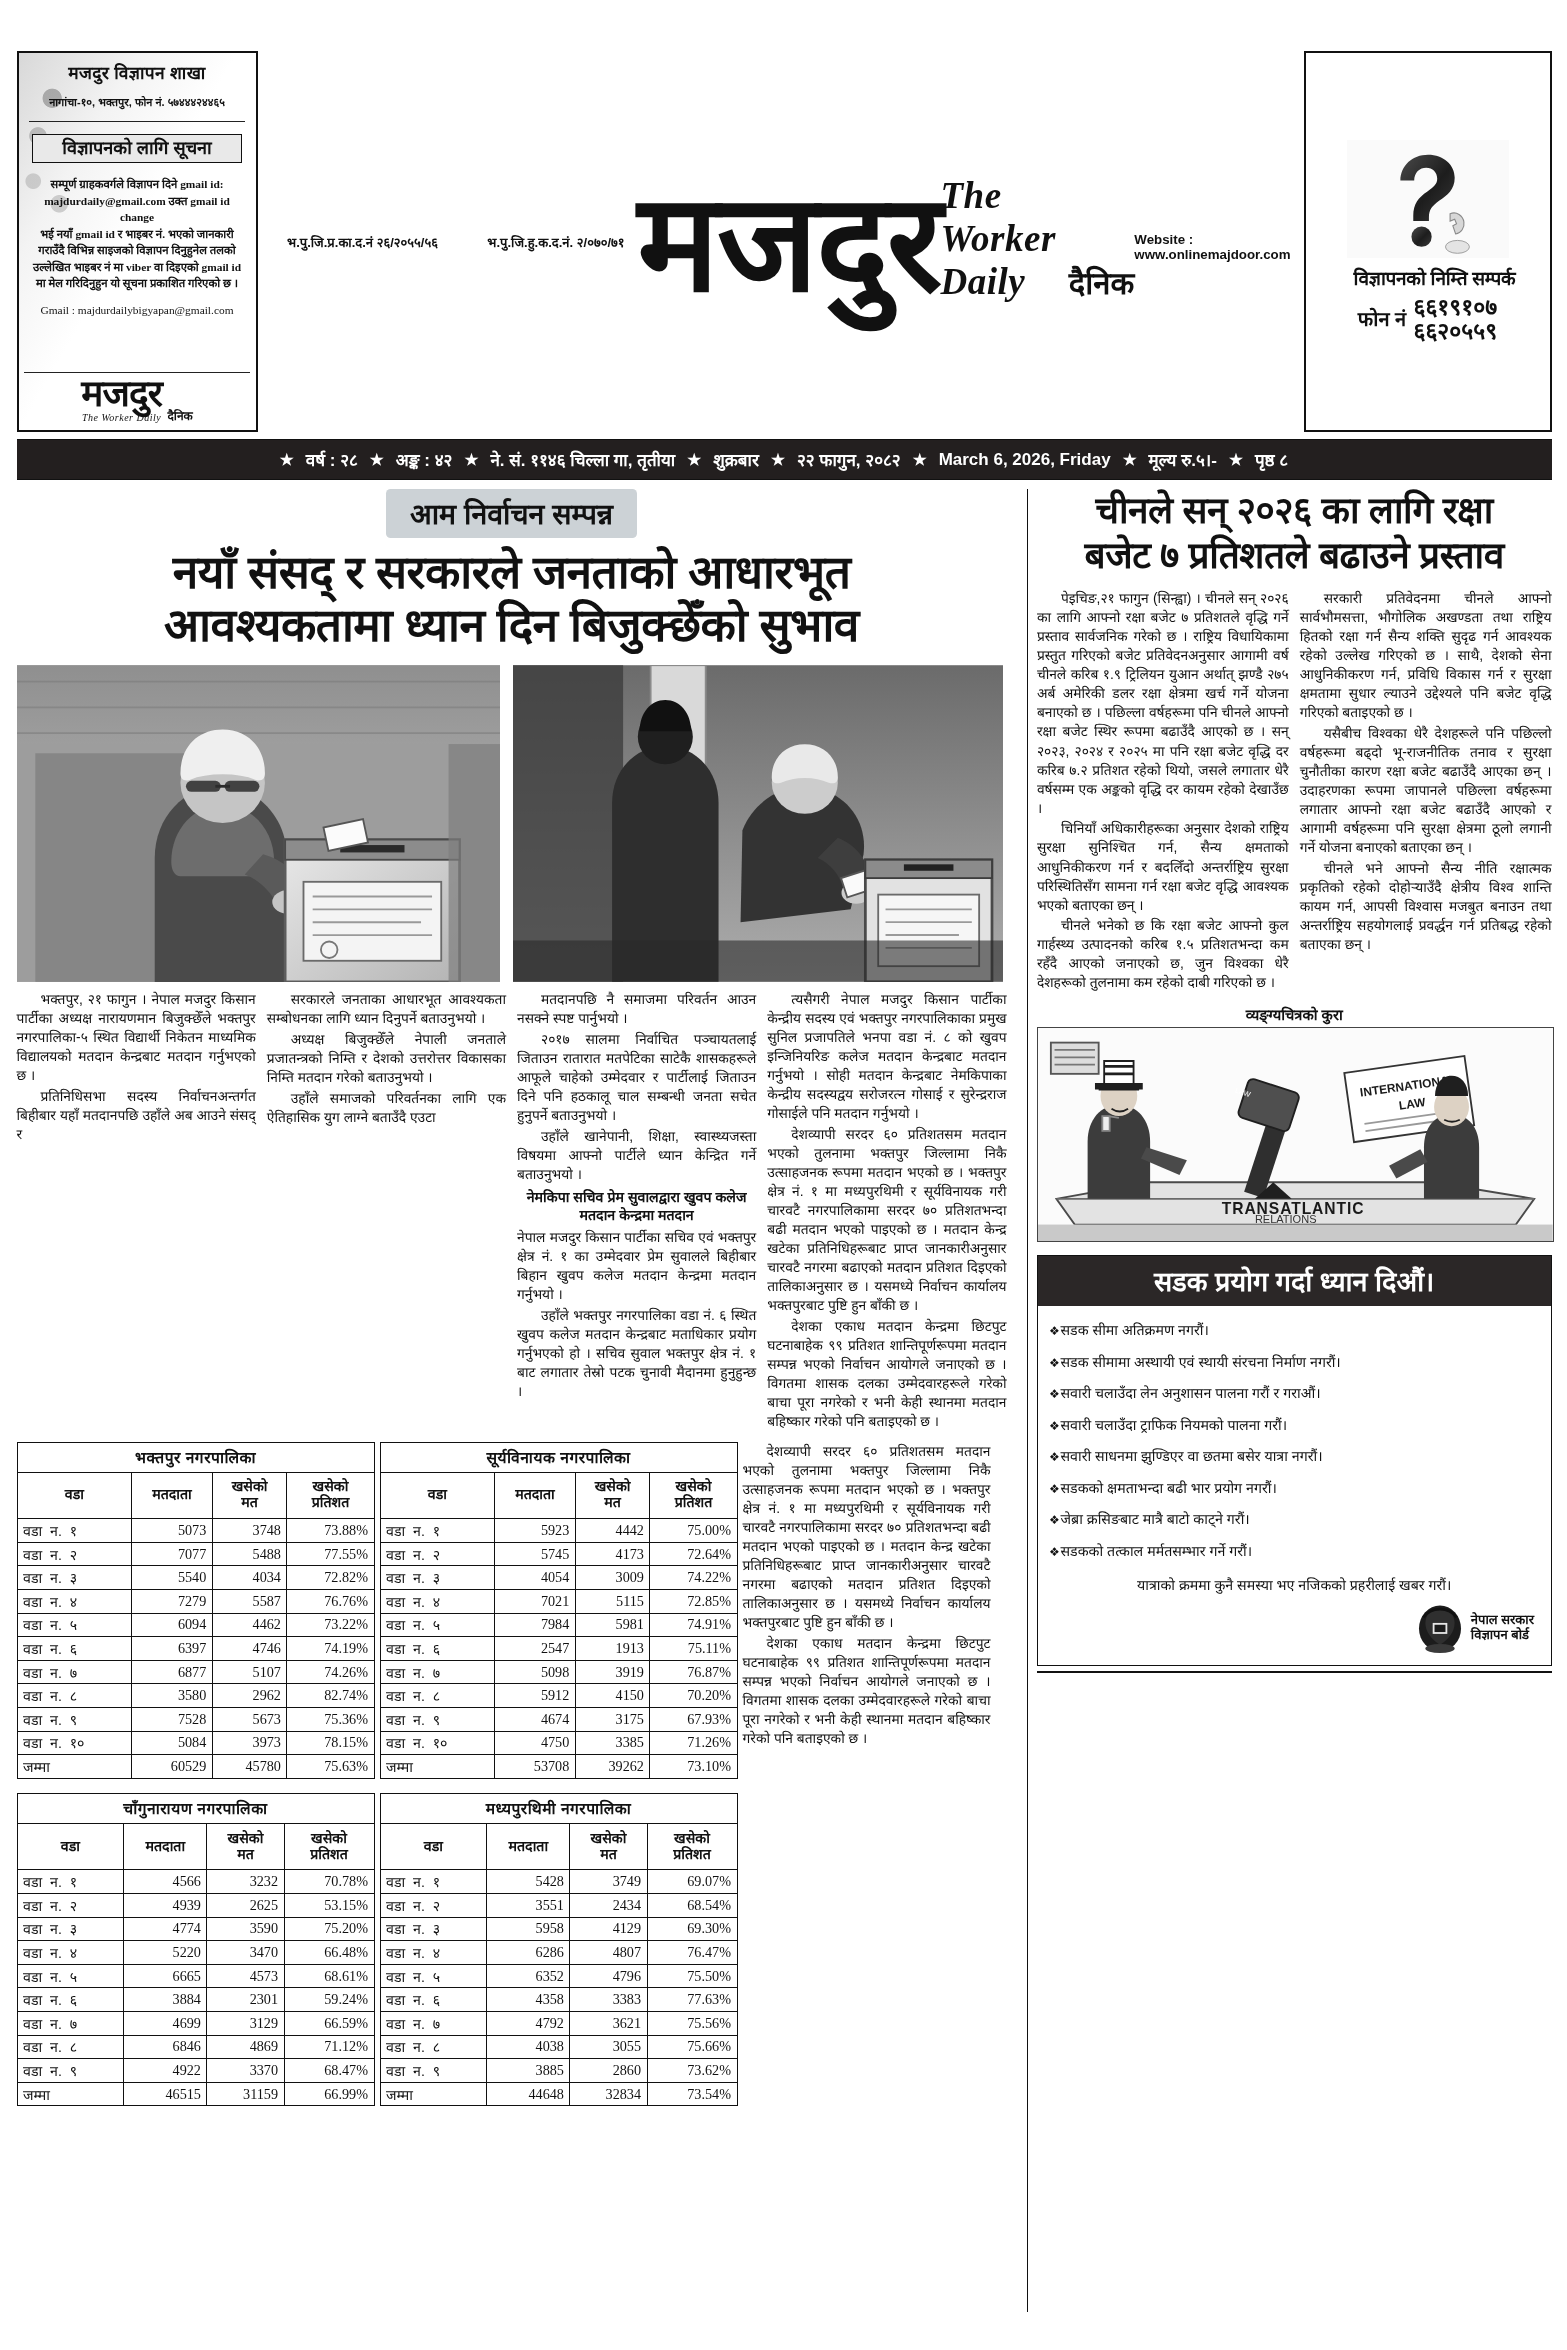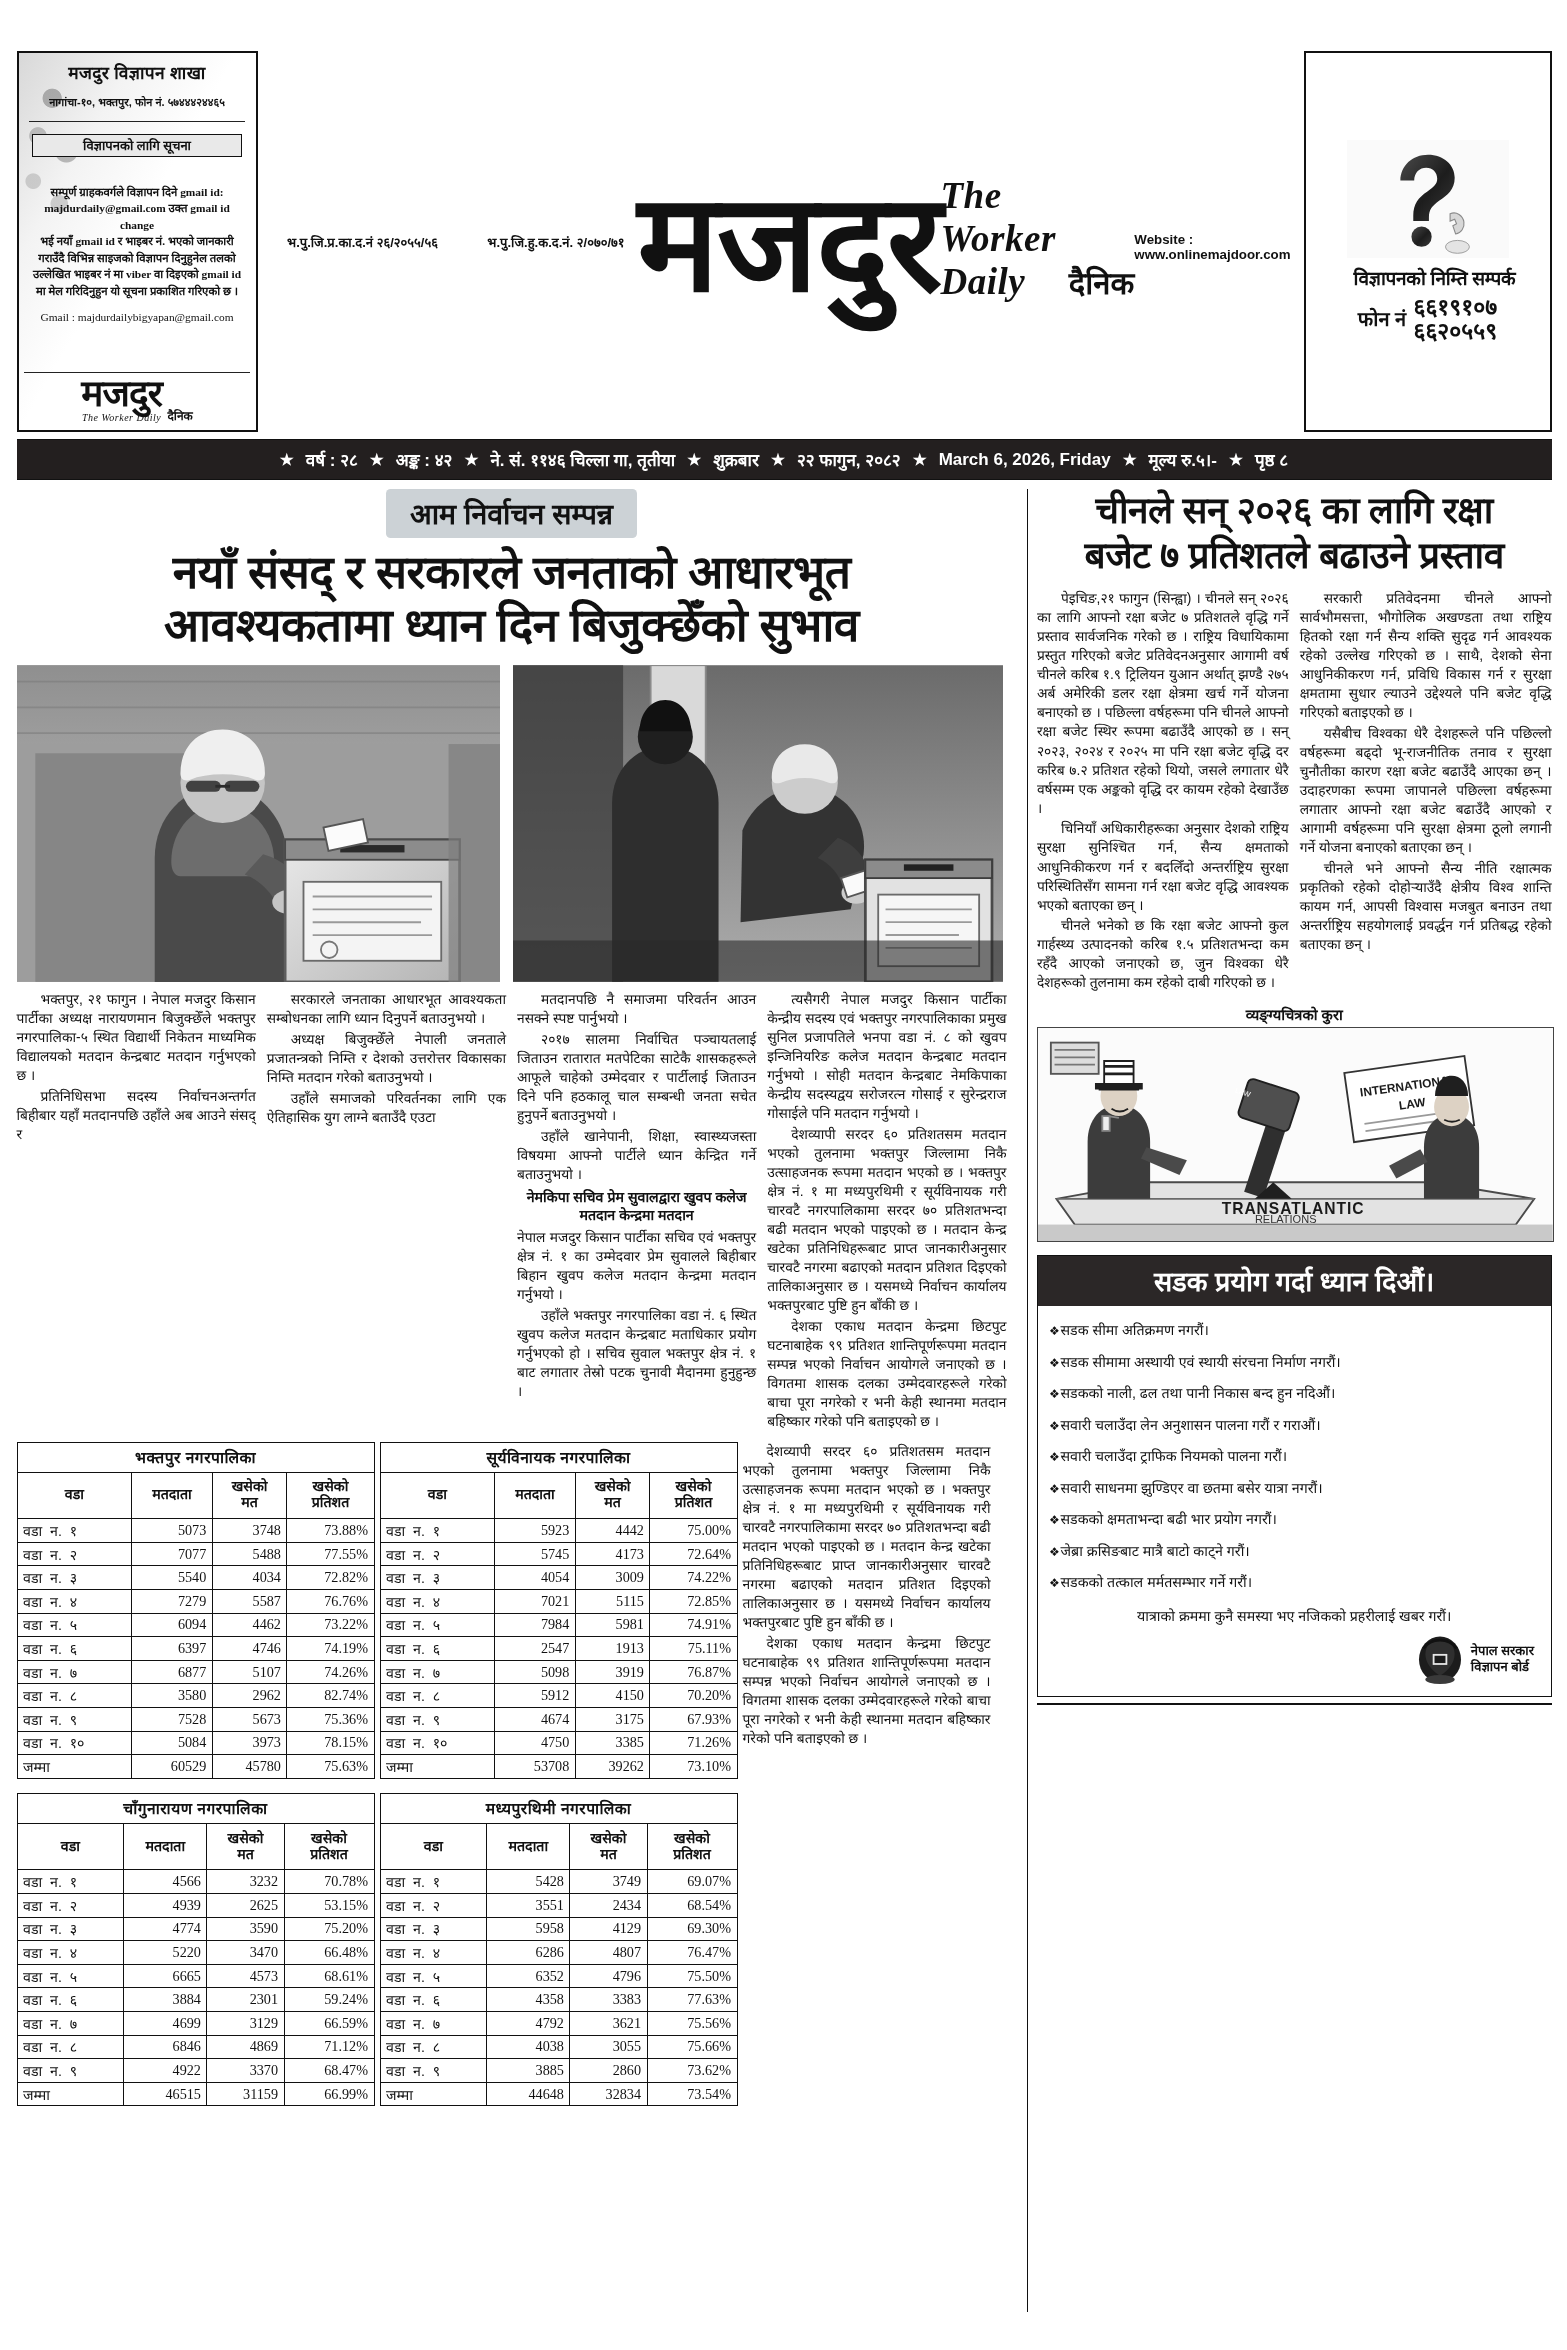--- a/index.html
+++ b/index.html
@@ -61,23 +61,23 @@
     font-size: 11px;
     margin-top: 1.8px;
   }
   .ad-rule { width: 96%; border-top: 1.4px solid #222; margin: 3.7px 0 3.7px; }
   .ad-banner {
     width: 92%;
     border: 1.8px solid #111;
     background: #e9e9e9;
     font-family: "Liberation Sans", sans-serif;
     font-weight: bold;
-    font-size: 13px;
+    font-size: 18px;
     padding: 1.8px 0;
-    margin-bottom: 19px;
+    margin-bottom: 5px;
   }
   .ad-body { font-size: 11.4px; line-height: 1.45; padding: 0 1.8px; font-weight: 600;}
   .ad-gmail { font-size: 11.4px; margin-top: 2.8px; }
   .ad-logo-wrap {
     margin-top: auto;
     width: 100%;
     border-top: 1.4px solid #222;
     padding-top: 2.8px;
   }
   .ad-logo {
@@ -982,21 +982,20 @@
               <path d="M18 24h44 M18 32h44 M18 40h44"></path>
             </g>
         </svg>
       </div>
 
       <div class="road-box">
         <div class="road-title">सडक प्रयोग गर्दा ध्यान दिऔं।</div>
         <div class="road-list">
             <div class="li"><span class="bullet">❖</span><span>सडक सीमा अतिक्रमण नगरौं।</span></div>
             <div class="li"><span class="bullet">❖</span><span>सडक सीमामा अस्थायी एवं स्थायी संरचना निर्माण नगरौं।</span></div>
-            <div class="li"><span class="bullet">❖</span><span>सडकको नाली, ढल तथा पानी निकास बन्द हुन नदिऔं।</span></div>
             <div class="li"><span class="bullet">❖</span><span>सवारी चलाउँदा लेन अनुशासन पालना गरौं र गराऔं।</span></div>
             <div class="li"><span class="bullet">❖</span><span>सवारी चलाउँदा ट्राफिक नियमको पालना गरौं।</span></div>
             <div class="li"><span class="bullet">❖</span><span>सवारी साधनमा झुण्डिएर वा छतमा बसेर यात्रा नगरौं।</span></div>
             <div class="li"><span class="bullet">❖</span><span>सडकको क्षमताभन्दा बढी भार प्रयोग नगरौं।</span></div>
             <div class="li"><span class="bullet">❖</span><span>जेब्रा क्रसिङबाट मात्रै बाटो काट्ने गरौं।</span></div>
             <div class="li"><span class="bullet">❖</span><span>सडकको तत्काल मर्मतसम्भार गर्ने गरौं।</span></div>
           </div>
         <div class="road-footer">यात्राको क्रममा कुनै समस्या भए नजिकको प्रहरीलाई खबर गरौं।</div>
         <div class="road-sig">
           <span class="emblem">

